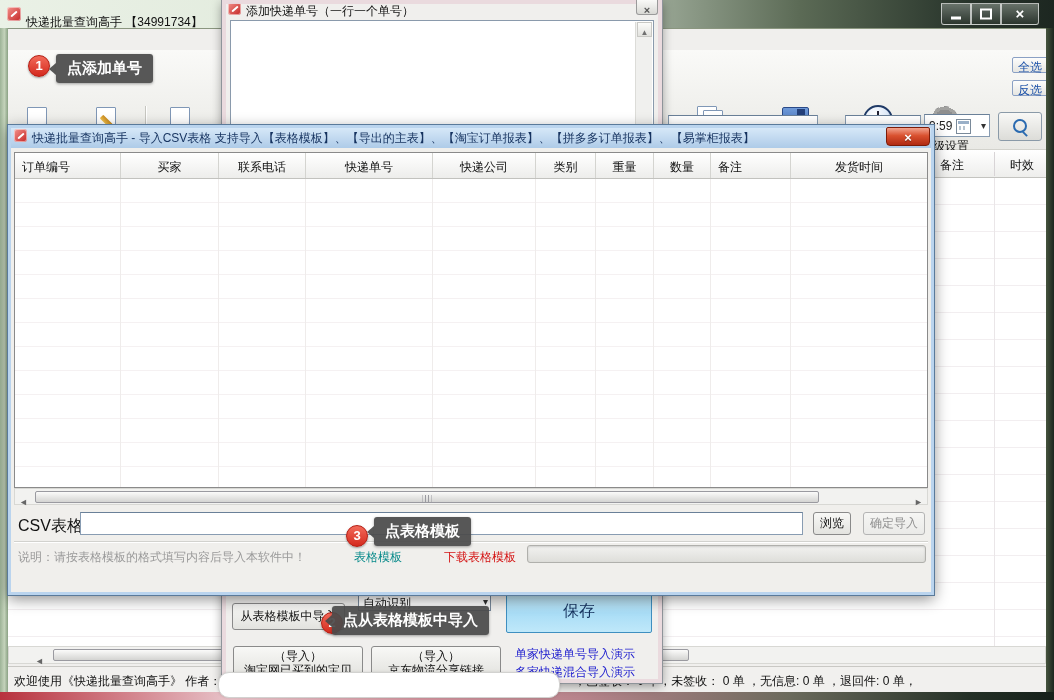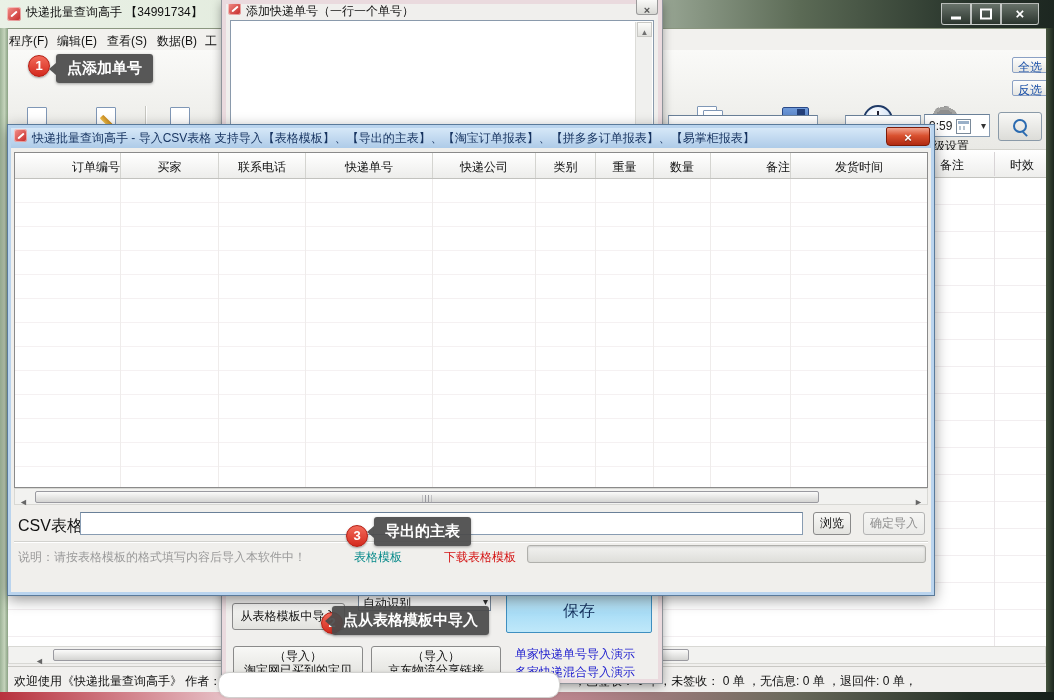--- a/index.html
+++ b/index.html
@@ -9,21 +9,21 @@
     background:linear-gradient(90deg,#b8323e 0%,#e8c4ca 22%,#d0929c 40%,#b8848c 55%,#6a6a5c 75%,#243026 92%,#16201a 100%);
   }
   .abs{position:absolute;}
   
   .main-window{left:0;top:0;width:1054px;height:692px;background:#f0efed;overflow:hidden;}
   .mw-titlebar{left:0;top:0;width:1054px;height:28px;
     background:linear-gradient(90deg,#eaf1e6 0%,#dfe9da 38%,#aebbaa 58%,#5b6a55 76%,#27332a 92%,#1d2721 100%);
     border-bottom:1px solid #8a967f;}
   .app-ico{width:14px;height:14px;border-radius:3px;background:linear-gradient(135deg,#f4938d,#c42525);box-shadow:inset 0 0 0 1px rgba(255,255,255,.5);position:relative;}
   .app-ico::before{content:"";position:absolute;left:3px;top:6px;width:8px;height:2px;background:#fff;transform:rotate(-40deg);border-radius:1px;}
-  .mw-title{left:26px;top:4px;font-size:12px;color:#111;}
+  .mw-title{left:26px;top:14px;font-size:12px;color:#111;}
   .winbtn{top:3px;height:22px;background:linear-gradient(180deg,rgba(110,120,112,.92),rgba(44,54,46,.95));border:1px solid rgba(255,255,255,.65);box-sizing:border-box;}
   .winbtn .g{position:absolute;left:50%;top:50%;transform:translate(-50%,-50%);color:#fff;}
   .wb-min{left:941px;width:30px;border-radius:0 0 0 3px;}
   .wb-min .g{width:10px;height:3px;background:#fff;top:70%;}
   .wb-max{left:971px;width:30px;}
   .wb-max .g{width:8px;height:7px;border:2px solid #fff;background:transparent;}
   .wb-close{left:1001px;width:38px;border-radius:0 0 3px 0;}
   .wb-close .g{font-size:15px;font-weight:bold;line-height:10px;}
   .mw-menubar{left:0;top:29px;width:1054px;height:21px;background:#f2f1ee;border-bottom:1px solid #dcdbd6;}
   .menu-item{top:3px;font-size:12px;color:#111;padding:1px 3px;}
@@ -93,21 +93,21 @@
   
   .csv-dialog{left:8px;top:125px;width:926px;height:470px;background:#f0efec;box-shadow:0 0 0 1px #5a7a9a,0 4px 14px rgba(0,0,0,.45);z-index:20;}
   .csv-frame{border:3px solid #bad4ee;}
   .cd-titlebar{left:0;top:0;width:926px;height:23px;background:linear-gradient(180deg,#dcecfa,#aecbe8);}
   .cd-title{left:24px;top:5px;font-size:12px;color:#15325f;white-space:nowrap;}
   .cd-close{left:878px;top:2px;width:44px;height:19px;background:linear-gradient(180deg,#f2a38e,#d9512f 45%,#b02a12);border:1px solid #7c1c08;border-radius:2px 2px 4px 4px;box-sizing:border-box;text-align:center;z-index:6;}
   .cd-close::before{content:"\00D7";color:#fff;font-size:13px;font-weight:bold;line-height:16px;text-shadow:0 1px 1px rgba(0,0,0,.4);}
   .cd-table{left:6px;top:27px;width:914px;height:336px;background:#fff;border:1px solid #8a8a8a;box-sizing:border-box;}
   .cd-head{display:flex;height:26px;background:linear-gradient(180deg,#ffffff,#ededeb);border-bottom:1px solid #c2c2be;box-sizing:border-box;}
   .cd-th{font-size:12px;color:#111;border-right:1px solid #d4d4d0;box-sizing:border-box;padding-top:6px;text-align:center;}
-  .cd-th.al{text-align:right;padding-left:7px;}
+  .cd-th.al{text-align:left;padding-left:7px;}
   .cd-body{display:flex;height:308px;background:repeating-linear-gradient(180deg,rgba(0,0,0,0) 0 23px,#f5f1f2 23px 24px);}
   .cd-col{border-right:1px solid #efeceb;box-sizing:border-box;height:100%;}
   .cd-hscroll{left:6px;top:363px;width:914px;height:17px;}
   .cd-label{font-size:16px;color:#111;}
   .browse-btn{left:805px;top:387px;width:38px;height:23px;line-height:21px;}
   .confirm-btn{left:855px;top:387px;width:62px;height:23px;line-height:21px;color:#8f8f8f;border-color:#b4b4b4;background:linear-gradient(180deg,#f6f6f4,#eaeae8);}
   .cd-sep{left:6px;top:416px;width:914px;height:1px;background:#d2d2ce;border-bottom:1px solid #fff;}
   .cd-note{left:10px;top:424px;font-size:12px;color:#9a9a9a;}
   .lnk-template{left:346px;top:424px;font-size:12px;color:#0a8b8b;}
   .lnk-download{left:436px;top:424px;font-size:12px;color:#d41414;}
@@ -130,27 +130,20 @@
         <span class="g"></span>
       </div>
     <div class="abs winbtn wb-max">
         <span class="g"></span>
       </div>
     <div class="abs winbtn wb-close">
         <span class="g">×</span>
       </div>
   </div>
 
-  <div class="abs mw-menubar">
-    <span class="abs menu-item" style="left:6px;">程序(F)</span>
-    <span class="abs menu-item" style="left:54px;">编辑(E)</span>
-    <span class="abs menu-item" style="left:104px;">查看(S)</span>
-    <span class="abs menu-item" style="left:154px;">数据(B)</span>
-    <span class="abs menu-item" style="left:202px;">工</span>
-  </div>
 
   <div class="abs mw-toolbar">
     <div class="abs tb-btn" style="left:6px;">
       <div class="tb-ico">
           <div class="pg" style="left:6px;top:3px;"></div>
         </div>
       <div class="tb-label">添加单号</div>
     </div>
     <div class="abs tb-btn" style="left:76px;">
       <div class="tb-ico">
@@ -332,18 +325,18 @@
   <div class="abs lnk-download">下载表格模板</div>
   <div class="abs cd-progress"></div>
 
   <div class="dlg-frame csv-frame"></div>
 </div>
 
 <div class="abs badge" style="left:28px;top:55px;">1</div>
 <div class="abs tip" style="left:56px;top:54px;">点添加单号</div>
 
 <div class="abs badge" style="left:346px;top:525px;">3</div>
-<div class="abs tip" style="left:374px;top:517px;">导出的主表</div>
+<div class="abs tip" style="left:374px;top:517px;">点表格模板</div>
 
 <div class="abs badge" style="left:321px;top:612px;">2</div>
 <div class="abs tip" style="left:332px;top:606px;">点从表格模板中导入</div>
 
 <div class="abs blur-box"></div>
 
 </body></html>

